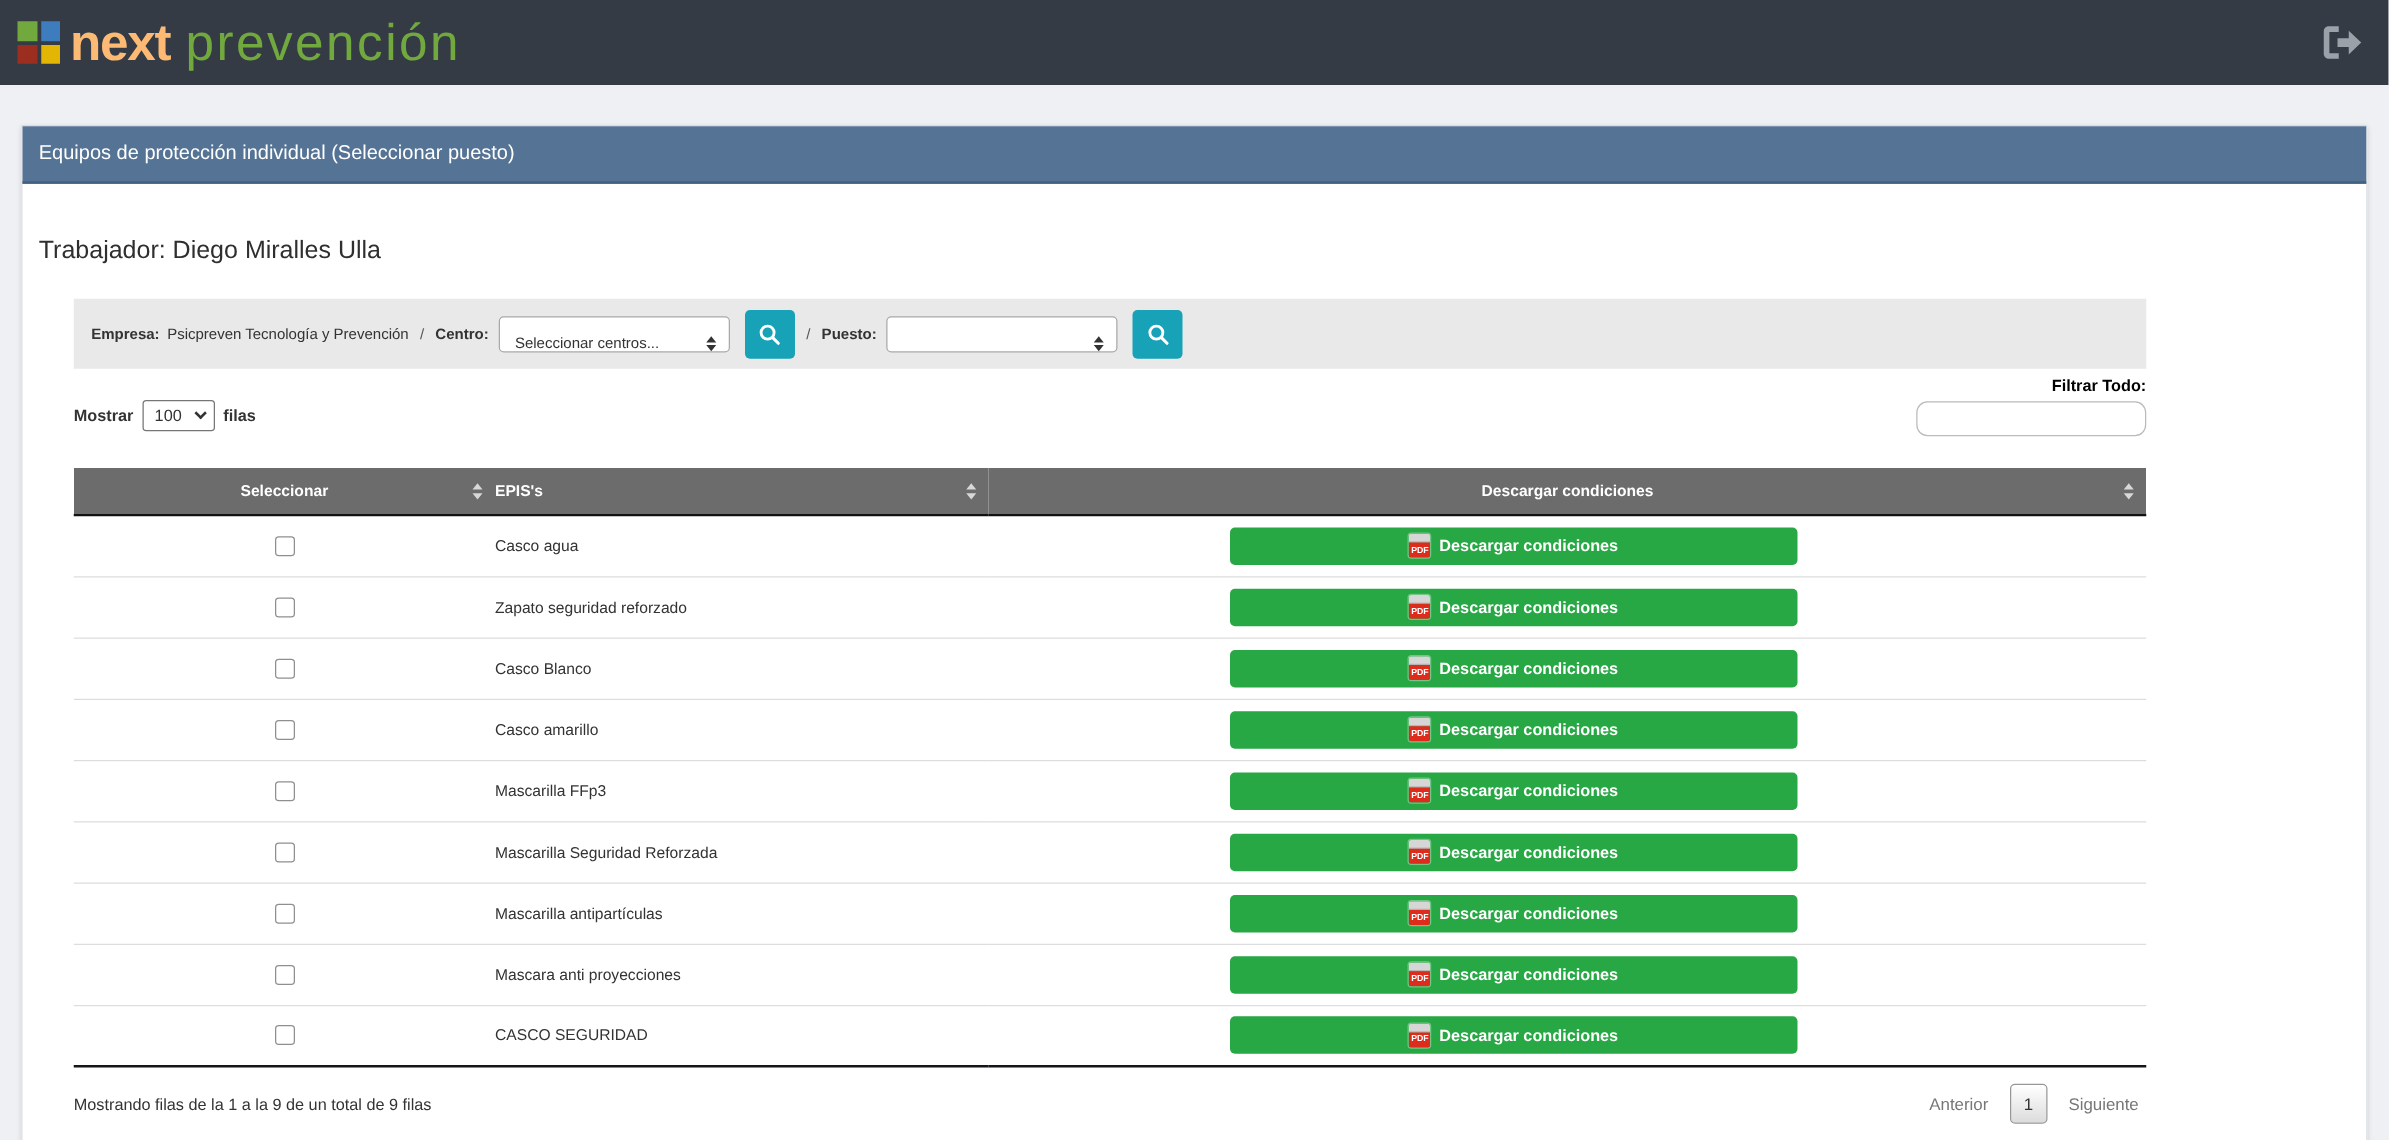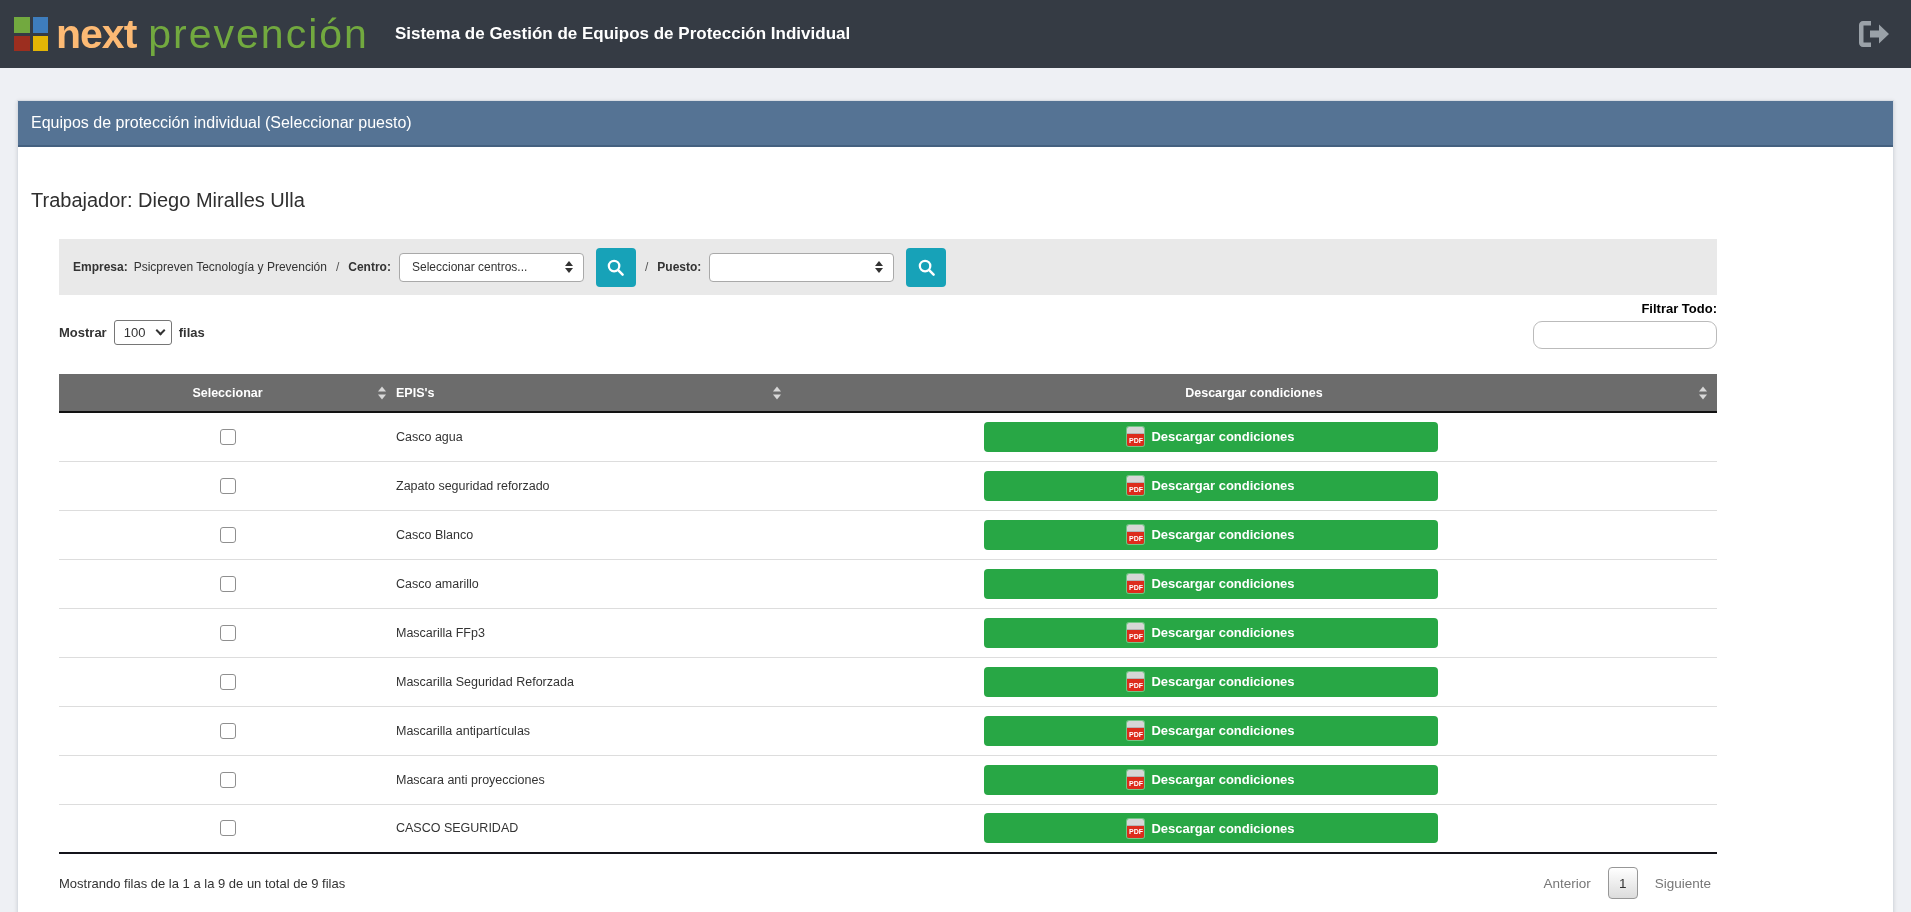--- a/index.html
+++ b/index.html
@@ -27,21 +27,21 @@
   .card-header { height: 46px; background: #557394; border-bottom: 2px solid #44607f; color: #ffffff; font-size: 16px; display: flex; align-items: center; padding-left: 13px; }
   .worker { padding: 42px 0 0 13px; font-size: 20px; color: #2f2f2f; }
 
   .content { margin-left: 41px; width: 1658px; margin-top: 27px; }
 
   
   .filter-bar { height: 56px; background: #e9e9e9; display: flex; align-items: center; padding-left: 14px; font-size: 12px; color: #333; }
   .flabel { font-weight: 700; white-space: nowrap; }
   .fval { margin-left: 6px; white-space: nowrap; }
   .fsep { margin: 0 9px; color: #555; }
-  .fselect { width: 185px; height: 29px; background: #fff; border: 1px solid #a9a9a9; border-radius: 4px; display: flex; align-items: center; padding: 0 10px 0 12px; margin-left: 8px; font-size: 12px; color: #333; cursor: pointer; }
+  .fselect { width: 185px; height: 29px; background: #fff; border: 1px solid #a9a9a9; border-radius: 4px; display: flex; align-items: flex-end; padding: 0 10px 0 12px; margin-left: 8px; font-size: 12px; color: #333; cursor: pointer; }
   .updown { margin-left: auto; display: flex; flex-direction: column; gap: 2px; }
   .tri-up { width: 0; height: 0; border-left: 4px solid transparent; border-right: 4px solid transparent; border-bottom: 5px solid #333; }
   .tri-dn { width: 0; height: 0; border-left: 4px solid transparent; border-right: 4px solid transparent; border-top: 5px solid #333; }
   .search-btn { width: 40px; height: 39px; background: #17a2b8; border: none; border-radius: 4px; margin-left: 12px; display: flex; align-items: center; justify-content: center; cursor: pointer; }
 
   
   .controls-row { margin-top: 6px; display: flex; justify-content: space-between; align-items: flex-end; }
   .show-rows { display: flex; align-items: center; gap: 7px; font-size: 13px; font-weight: 700; color: #333; margin-bottom: 4px; }
   .mini-select { width: 58px; height: 25px; border: 1px solid #767676; border-radius: 3px; background: #fff; display: flex; align-items: center; justify-content: space-between; padding: 0 7px 0 9px; font-weight: 400; cursor: pointer; }
   .chev-dn { width: 7px; height: 7px; border-right: 2px solid #333; border-bottom: 2px solid #333; transform: rotate(45deg); margin-top: -4px; }
@@ -87,21 +87,20 @@
     <div class="logo-wrap">
       <div class="logo-squares">
         <span class="sq-green"></span>
         <span class="sq-blue"></span>
         <span class="sq-red"></span>
         <span class="sq-yellow"></span>
       </div>
       <span class="logo-next">next</span>
       <span class="logo-prev">prevención</span>
     </div>
-    <div class="navbar-title">Sistema de Gestión de Equipos de Protección Individual</div>
     <div class="logout-btn">
       <svg width="34" height="30" viewBox="0 0 34 30" fill="#9aa1a8" xmlns="http://www.w3.org/2000/svg">
         <path d="M14 2 H6 C3.8 2 2 3.8 2 6 V24 C2 26.2 3.8 28 6 28 H14 V23.5 H6.5 V6.5 H14 Z"></path>
         <path d="M13 11.5 H22 V5.5 L32 15 L22 24.5 V18.5 H13 Z"></path>
       </svg>
     </div>
   </header>
 
   <section class="card">
     <div class="card-header">

